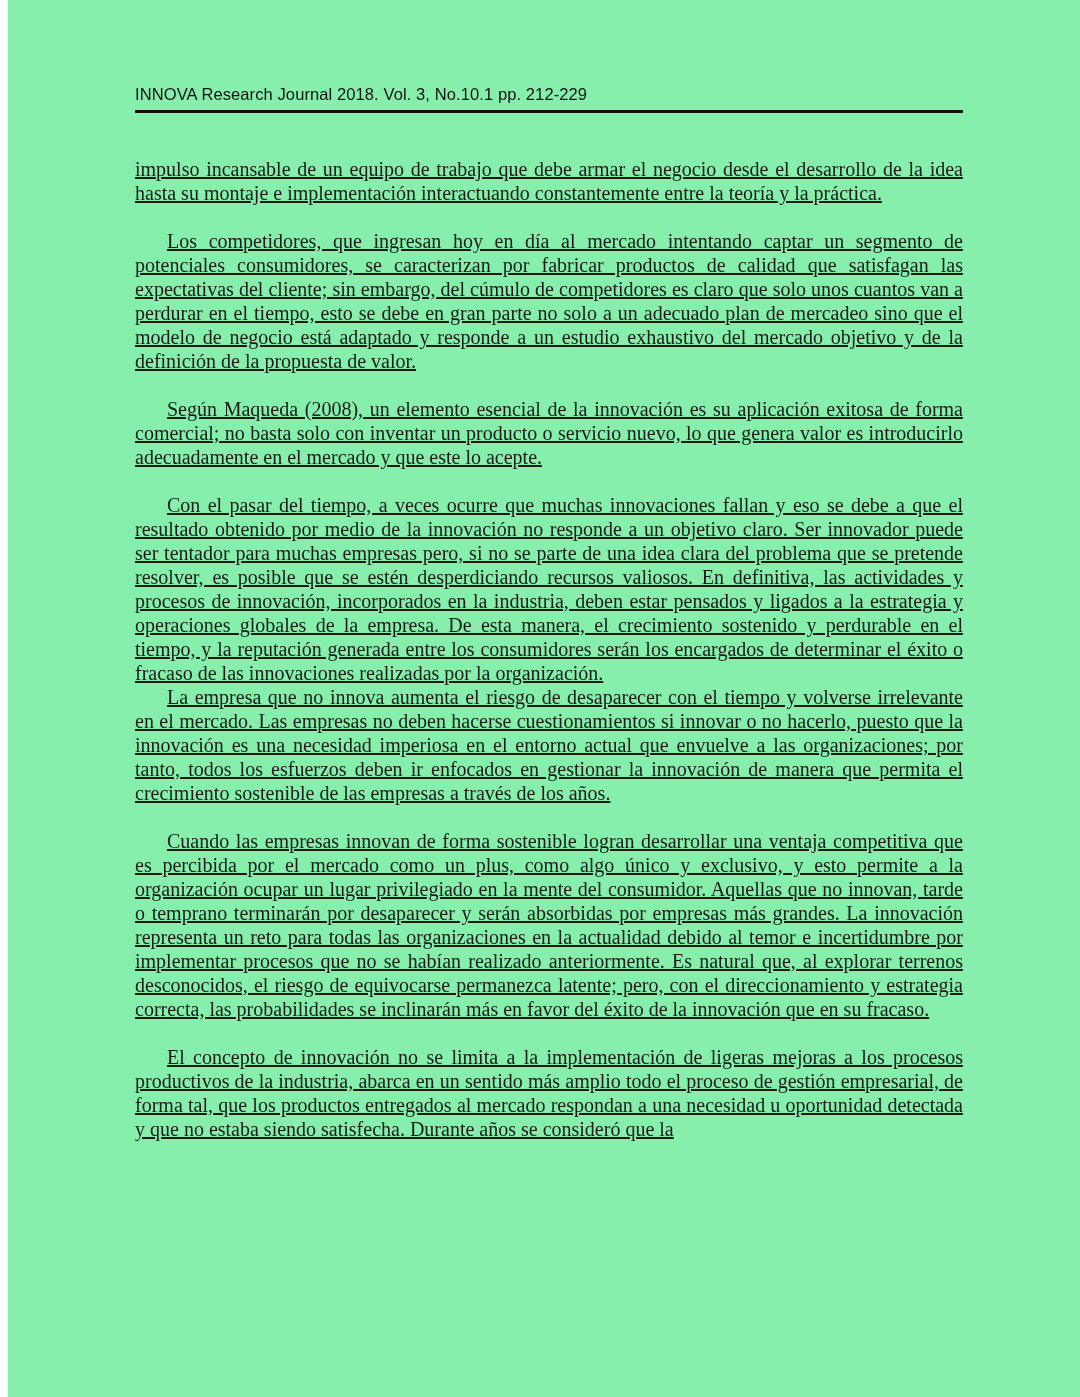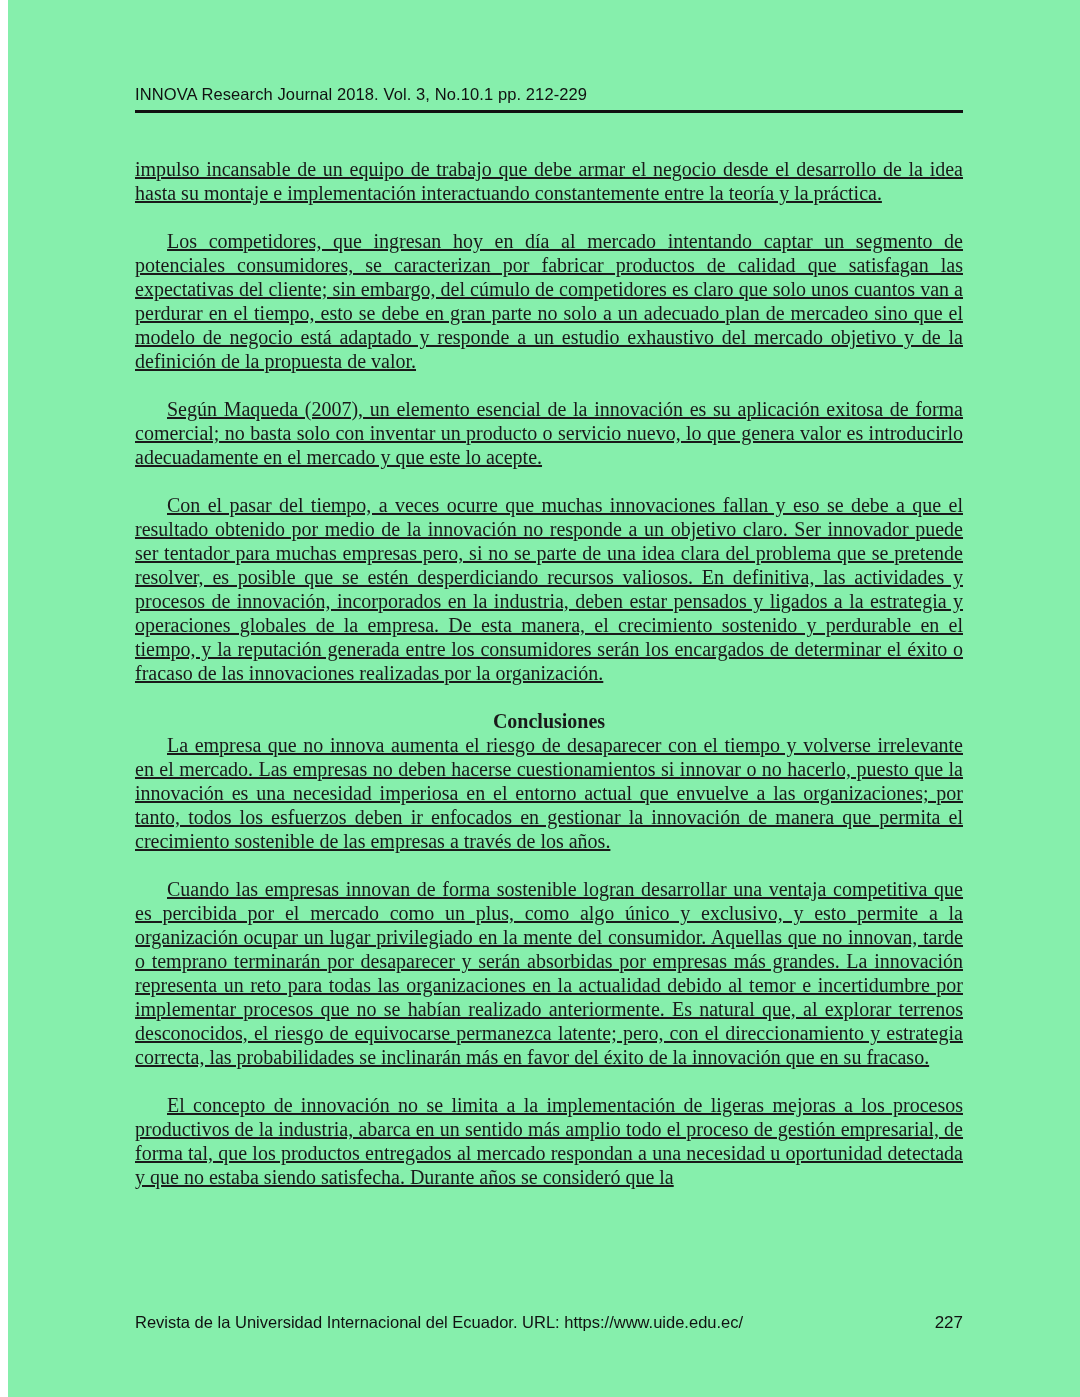--- a/index.html
+++ b/index.html
@@ -79,26 +79,21 @@
 <div class="page">
 
   <header class="page-header">
     <div class="journal-line">INNOVA Research Journal 2018. Vol. 3, No.10.1 pp. 212-229</div>
     <div class="header-rule"></div>
   </header>
 
   <main class="page-body">
     <p class="para no-indent">impulso incansable de un equipo de trabajo que debe armar el negocio desde el desarrollo de la idea hasta su montaje e implementación interactuando constantemente entre la teoría y la práctica.</p>
     <p class="para">Los competidores, que ingresan hoy en día al mercado intentando captar un segmento de potenciales consumidores, se caracterizan por fabricar productos de calidad que satisfagan las expectativas del cliente; sin embargo, del cúmulo de competidores es claro que solo unos cuantos van a perdurar en el tiempo, esto se debe en gran parte no solo a un adecuado plan de mercadeo sino que el modelo de negocio está adaptado y responde a un estudio exhaustivo del mercado objetivo y de la definición de la propuesta de valor.</p>
-    <p class="para">Según Maqueda (2007), un elemento esencial de la innovación es su aplicación exitosa de forma comercial; no basta solo con inventar un producto o servicio nuevo, lo que genera valor es introducirlo adecuadamente en el mercado y que este lo acepte.</p>
+    <p class="para">Según Maqueda (2008), un elemento esencial de la innovación es su aplicación exitosa de forma comercial; no basta solo con inventar un producto o servicio nuevo, lo que genera valor es introducirlo adecuadamente en el mercado y que este lo acepte.</p>
     <p class="para">Con el pasar del tiempo, a veces ocurre que muchas innovaciones fallan y eso se debe a que el resultado obtenido por medio de la innovación no responde a un objetivo claro. Ser innovador puede ser tentador para muchas empresas pero, si no se parte de una idea clara del problema que se pretende resolver, es posible que se estén desperdiciando recursos valiosos. En definitiva, las actividades y procesos de innovación, incorporados en la industria, deben estar pensados y ligados a la estrategia y operaciones globales de la empresa. De esta manera, el crecimiento sostenido y perdurable en el tiempo, y la reputación generada entre los consumidores serán los encargados de determinar el éxito o fracaso de las innovaciones realizadas por la organización.</p>
-    <h3 class="section-heading">Conclusiones</h3>
     <p class="para after-heading">La empresa que no innova aumenta el riesgo de desaparecer con el tiempo y volverse irrelevante en el mercado. Las empresas no deben hacerse cuestionamientos si innovar o no hacerlo, puesto que la innovación es una necesidad imperiosa en el entorno actual que envuelve a las organizaciones; por tanto, todos los esfuerzos deben ir enfocados en gestionar la innovación de manera que permita el crecimiento sostenible de las empresas a través de los años.</p>
     <p class="para">Cuando las empresas innovan de forma sostenible logran desarrollar una ventaja competitiva que es percibida por el mercado como un plus, como algo único y exclusivo, y esto permite a la organización ocupar un lugar privilegiado en la mente del consumidor. Aquellas que no innovan, tarde o temprano terminarán por desaparecer y serán absorbidas por empresas más grandes. La innovación representa un reto para todas las organizaciones en la actualidad debido al temor e incertidumbre por implementar procesos que no se habían realizado anteriormente. Es natural que, al explorar terrenos desconocidos, el riesgo de equivocarse permanezca latente; pero, con el direccionamiento y estrategia correcta, las probabilidades se inclinarán más en favor del éxito de la innovación que en su fracaso.</p>
     <p class="para">El concepto de innovación no se limita a la implementación de ligeras mejoras a los procesos productivos de la industria, abarca en un sentido más amplio todo el proceso de gestión empresarial, de forma tal, que los productos entregados al mercado respondan a una necesidad u oportunidad detectada y que no estaba siendo satisfecha. Durante años se consideró que la</p>
   </main>
 
-  <footer class="page-footer">
-    <span class="footer-text">Revista de la Universidad Internacional del Ecuador. URL: https://www.uide.edu.ec/</span>
-    <span class="footer-page-number">227</span>
-  </footer>
 
 </div>
 
 </body></html>

